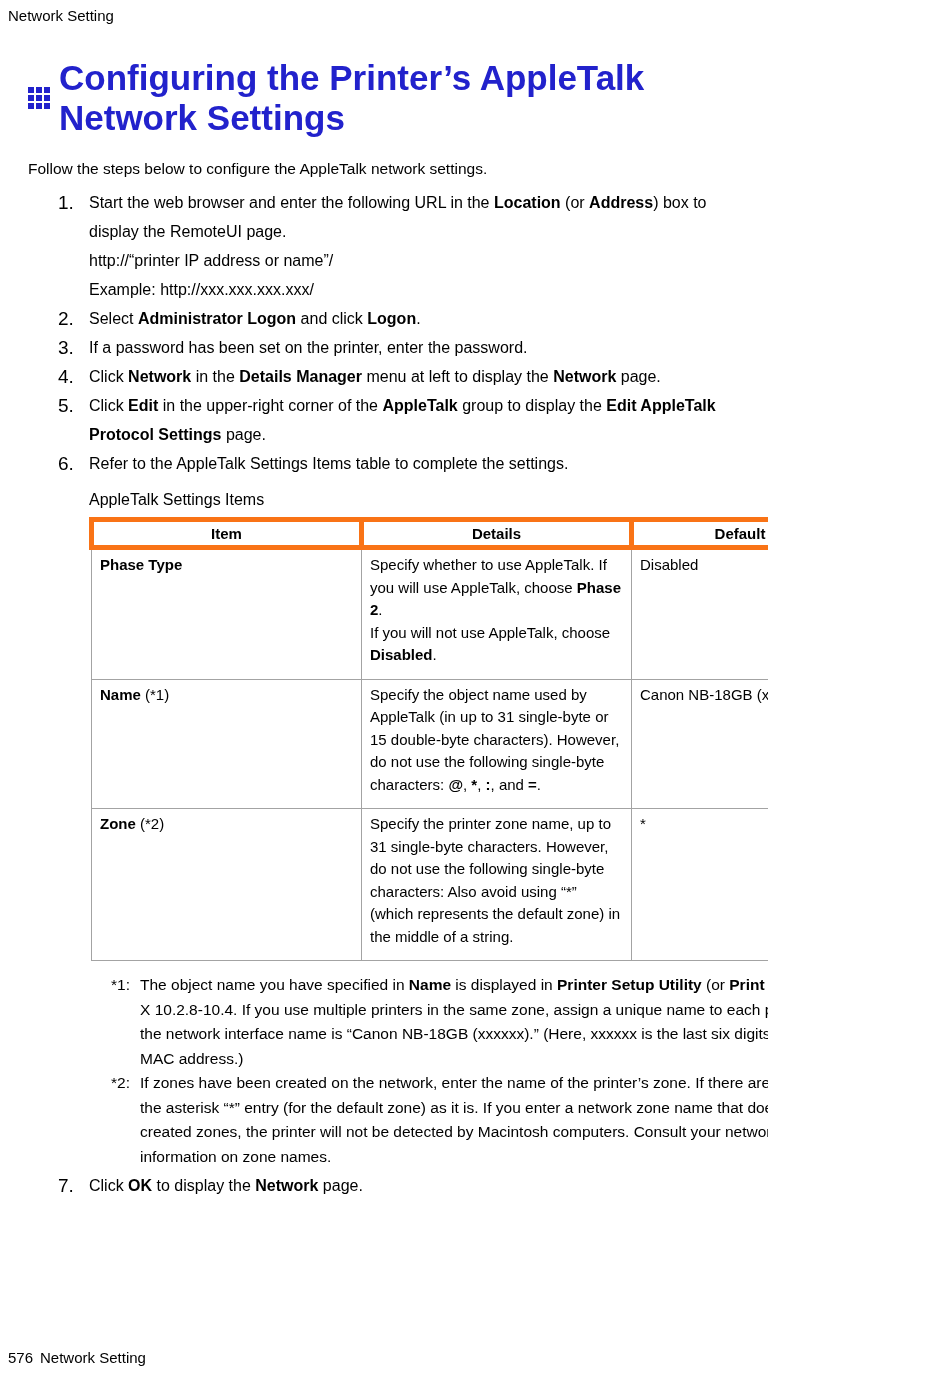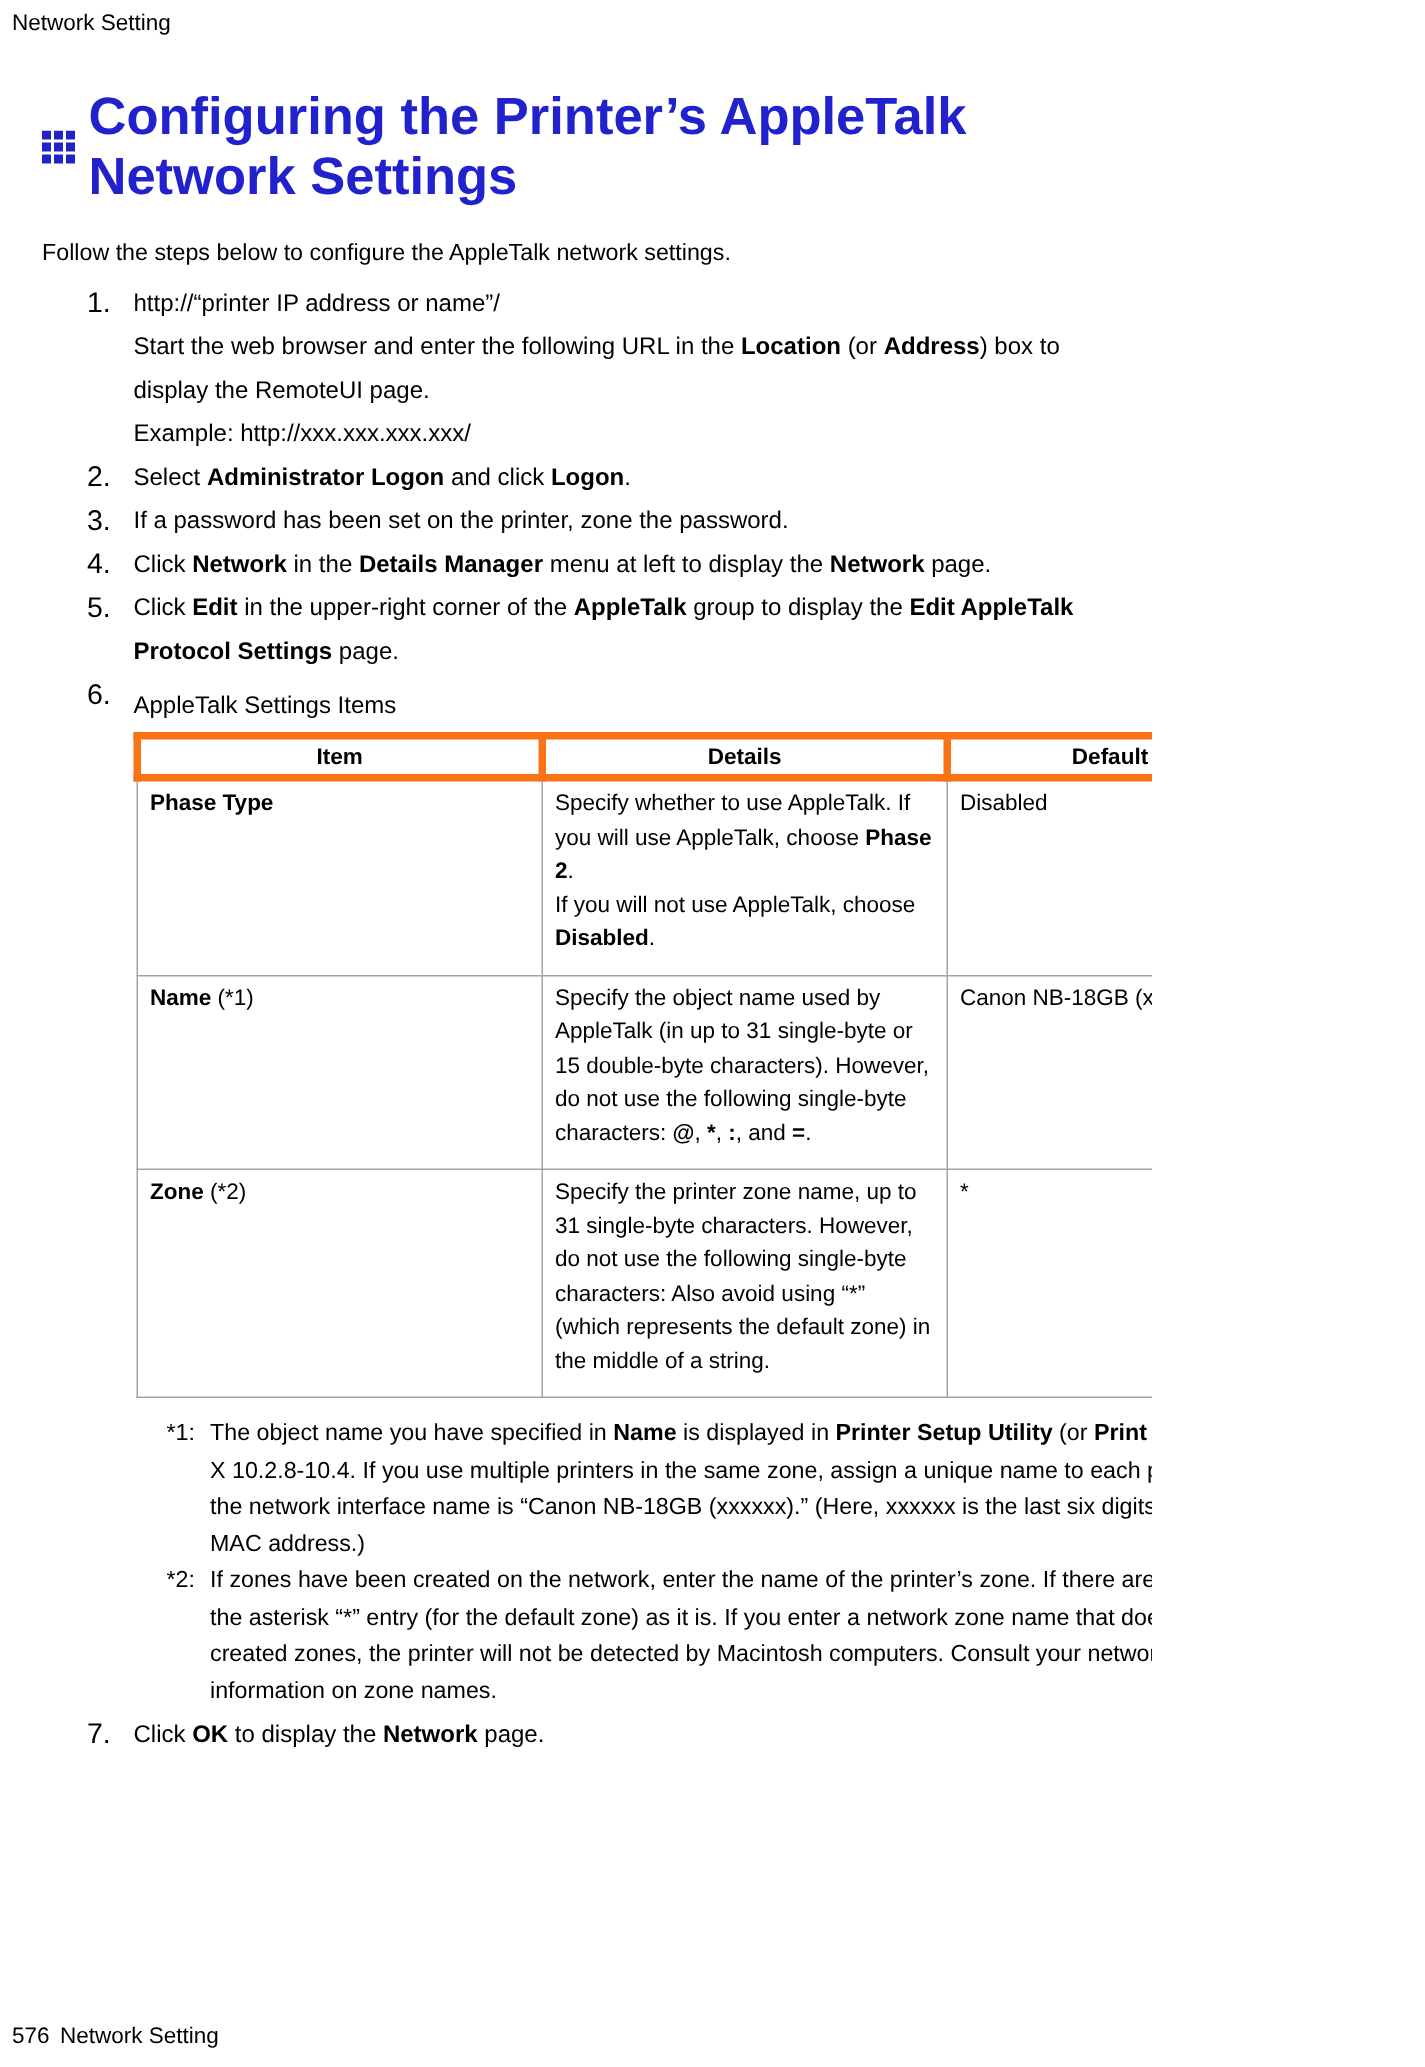--- a/index.html
+++ b/index.html
@@ -49,52 +49,53 @@
       </svg>
       <span class="title-text">Configuring the Printer’s AppleTalk Network Settings</span>
     </h1>
 
     <p class="intro">Follow the steps below to configure the AppleTalk network settings.</p>
 
     <div id="steps" class="steps">
         <div class="step">
           <div class="step-num">1.</div>
           <div class="step-body">
+            <div class="step-line"><span>Start the web browser and enter the following URL in the </span><b>Location</b><span> (or </span><b>Address</b><span>) box to display the RemoteUI page.</span></div>
             <div class="step-line"><span>http://“printer IP address or name”/</span></div>
-            <div class="step-line"><span>Start the web browser and enter the following URL in the </span><b>Location</b><span> (or </span><b>Address</b><span>) box to display the RemoteUI page.</span></div>
             <div class="step-line"><span>Example: http://xxx.xxx.xxx.xxx/</span></div>
           </div>
         </div>
         <div class="step">
           <div class="step-num">2.</div>
           <div class="step-body">
             <div class="step-line"><span>Select </span><b>Administrator Logon</b><span> and click </span><b>Logon</b><span>.</span></div>
           </div>
         </div>
         <div class="step">
           <div class="step-num">3.</div>
           <div class="step-body">
-            <div class="step-line"><span>If a password has been set on the printer, zone the password.</span></div>
+            <div class="step-line"><span>If a password has been set on the printer, enter the password.</span></div>
           </div>
         </div>
         <div class="step">
           <div class="step-num">4.</div>
           <div class="step-body">
             <div class="step-line"><span>Click </span><b>Network</b><span> in the </span><b>Details Manager</b><span> menu at left to display the </span><b>Network</b><span> page.</span></div>
           </div>
         </div>
         <div class="step">
           <div class="step-num">5.</div>
           <div class="step-body">
             <div class="step-line"><span>Click </span><b>Edit</b><span> in the upper-right corner of the </span><b>AppleTalk</b><span> group to display the </span><b>Edit AppleTalk Protocol Settings</b><span> page.</span></div>
           </div>
         </div>
         <div class="step">
           <div class="step-num">6.</div>
           <div class="step-body">
+            <div class="step-line"><span>Refer to the AppleTalk Settings Items table to complete the settings.</span></div>
             <div class="table-block">
               <div class="table-caption">AppleTalk Settings Items</div>
               <table class="settings-table">
                 <colgroup>
                   <col style="width: 270px;">
                   <col style="width: 270px;">
                   <col style="width: 272px;">
                 </colgroup>
                 <thead>
                   <tr>

